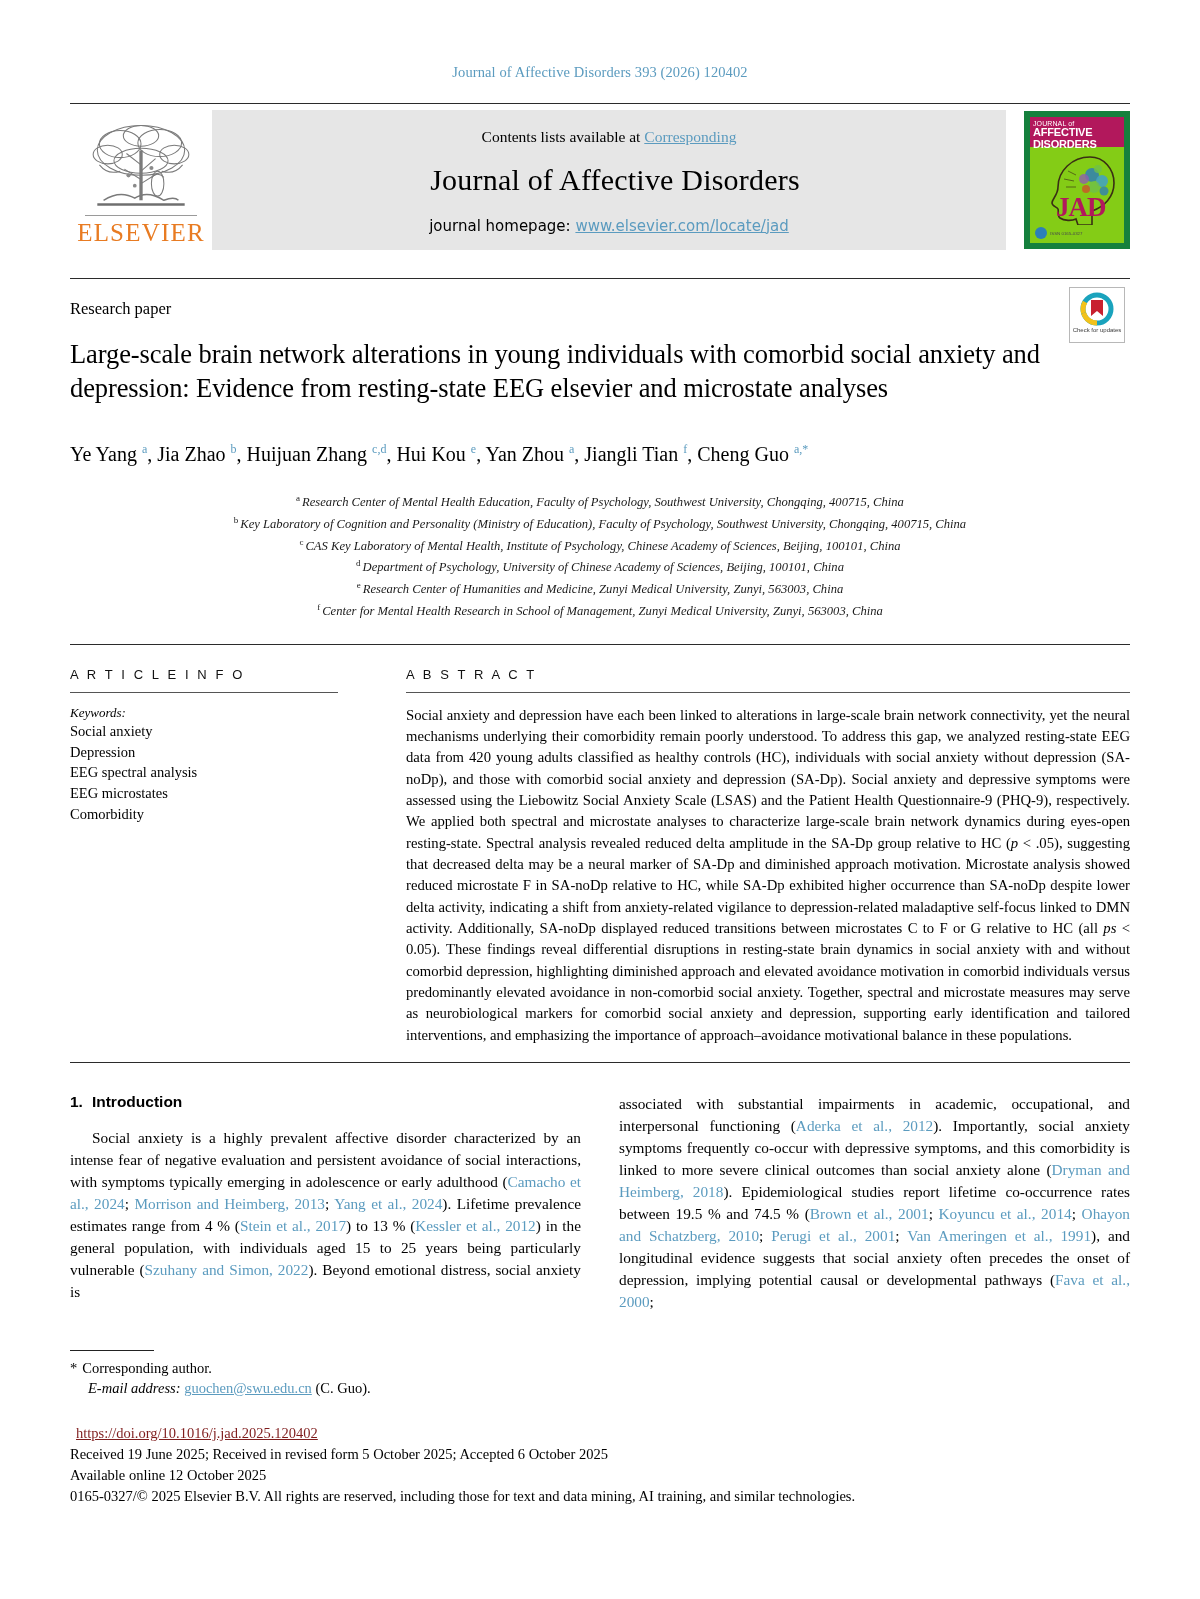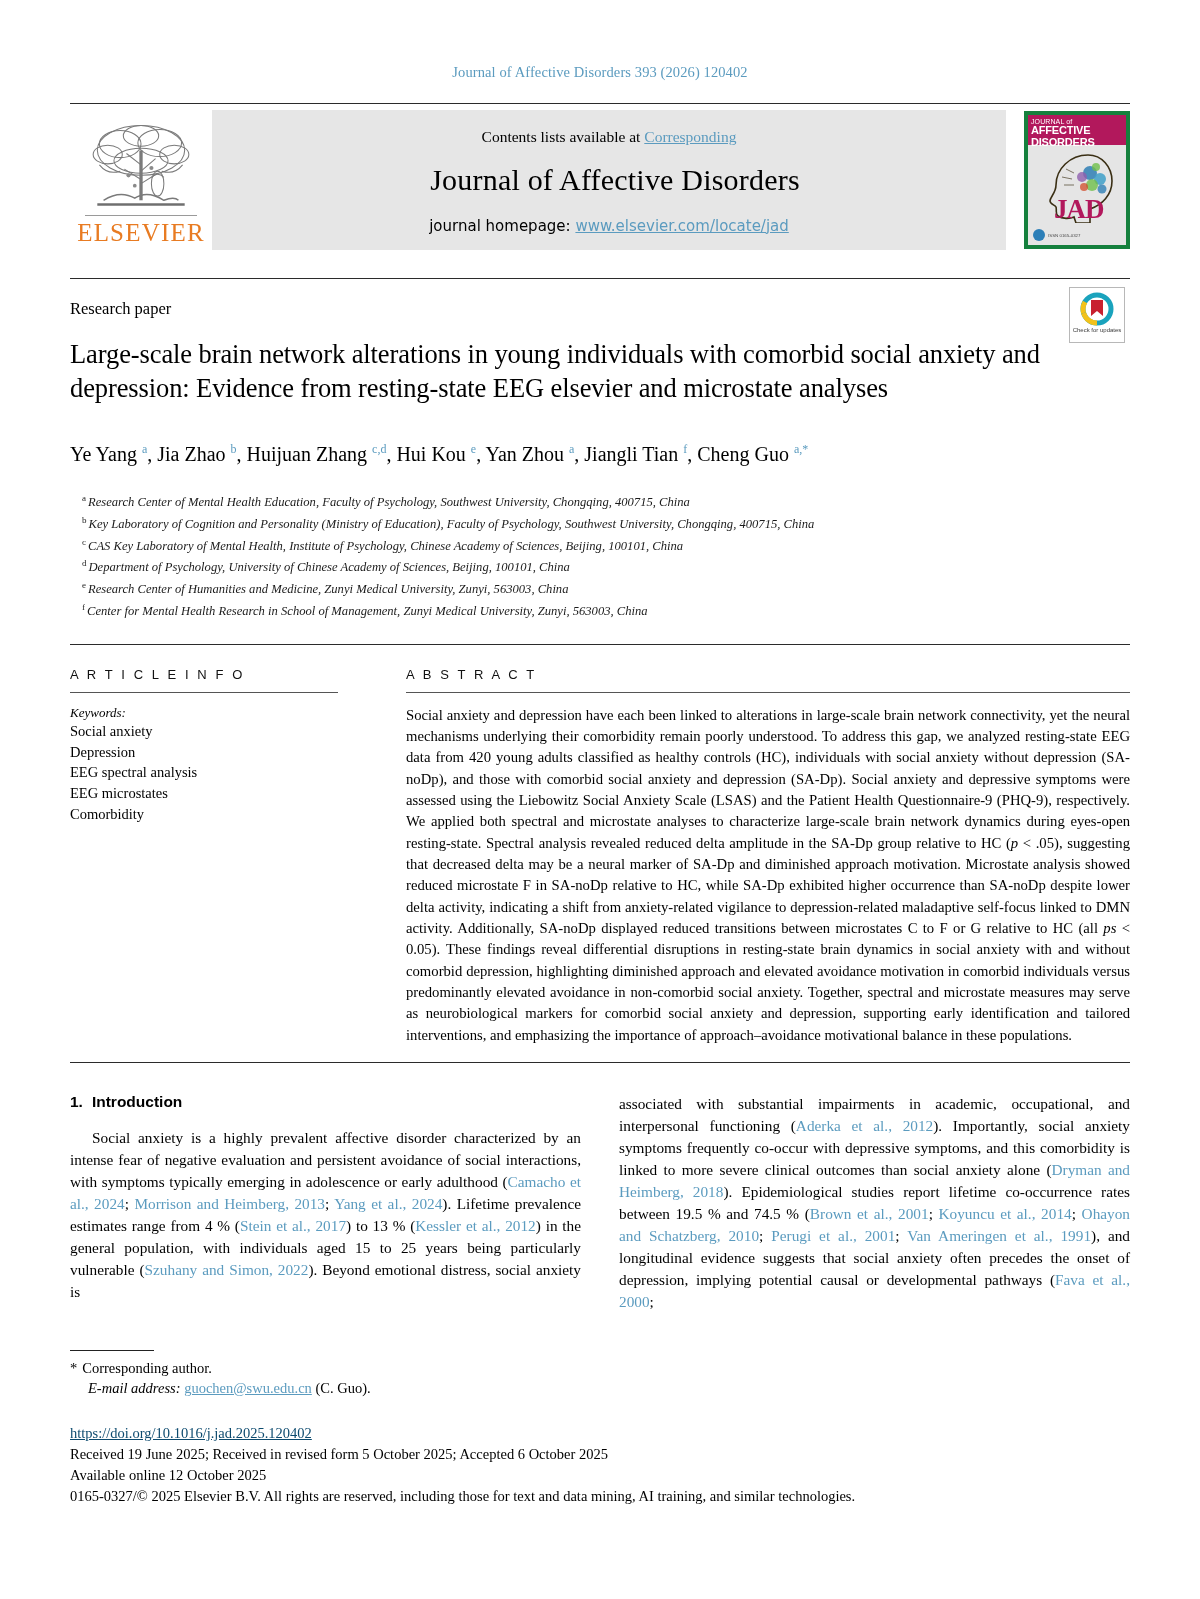--- a/index.html
+++ b/index.html
@@ -74,24 +74,24 @@
   .cover-cell {
     width: 124px;
     flex: none;
     display: flex;
     align-items: center;
     justify-content: flex-end;
     padding-left: 14px;
   }
   .cover-art {
     width: 106px; height: 138px;
-    background: #e5e5e5;
+    background: #84cc16;
     position: relative;
     overflow: hidden;
-    border: 4px solid #15803d;
+    border: 6px solid #15803d;
   }
   .cover-band {
     position: absolute; top: 0; left: 0; right: 0; height: 30px;
     background: #b2185c;
     color: #fff;
     font-family: "Liberation Sans", sans-serif;
     font-size: 8px;
     line-height: 1.05;
     padding: 3px 2px 0 3px;
     letter-spacing: .1px;
@@ -138,21 +138,21 @@
     font-size: 6px; color: #3c3c3c; line-height: 1.2; text-align: center; margin-top: 1px;
   }
 
   .authors {
     font-size: 20px;
     margin: 34px 0 0 0;
     line-height: 1.45;
   }
   .authors sup { color: #5b9bbf; font-size: 12px; vertical-align: super; }
 
-  .affiliations { margin: 22px 0 0 12px; }
+  .affiliations { margin: 22px 0 0 0; text-align: center; }
   .aff {
     font-size: 12.6px;
     font-style: italic;
     line-height: 1.56;
     color: #1a1a1a;
   }
   .aff sup { font-style: normal; font-size: 9px; vertical-align: super; margin-right: 2px; }
 
   
   .info-abstract {
@@ -210,21 +210,21 @@
 
   
   .footer { position: absolute; left: 70px; right: 70px; bottom: 92px; }
   .foot-rule { width: 84px; border-top: 1px solid #222; margin-bottom: 7px; }
   .foot-corr { font-size: 14.5px; line-height: 1.5; }
   .foot-corr .star { margin-right: 5px; }
   .foot-email-line { padding-left: 18px; font-size: 14.5px; }
   .foot-email-label { font-style: italic; }
   .link-blue { color: #5b9bbf; }
   .foot-meta { margin-top: 26px; font-size: 14.5px; line-height: 1.45; }
-  .doi { color: #0c4a6e; }
+  .doi { color: #7f1d1d; margin-left: 6px; }
 </style>
 </head>
 <body>
 
 <div class="page">
 
   <div class="running-head">Journal of Affective Disorders 393 (2026) 120402</div>
 
   <div class="rule-thick"></div>
 

